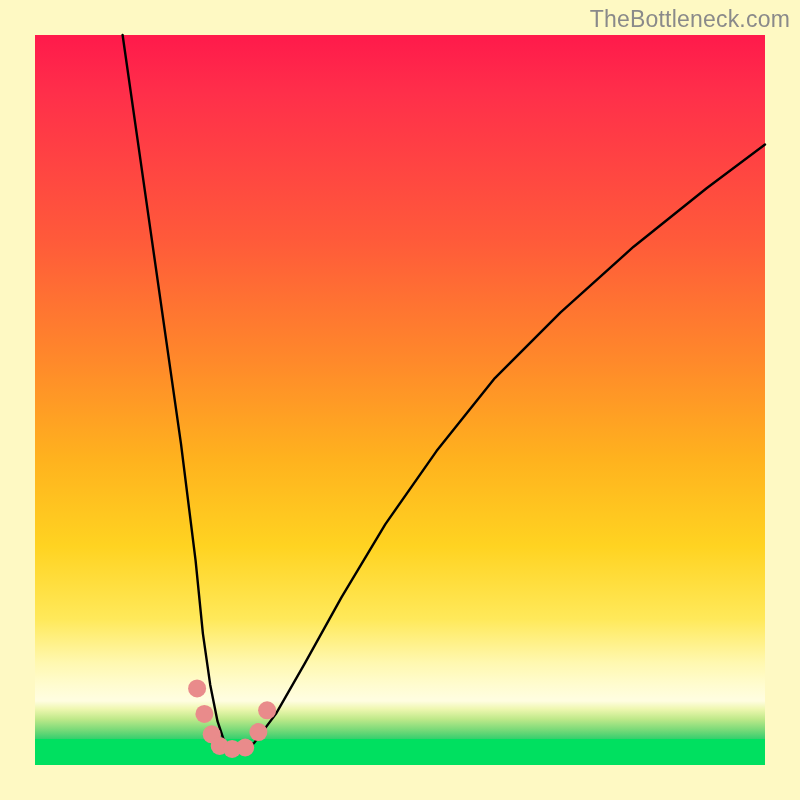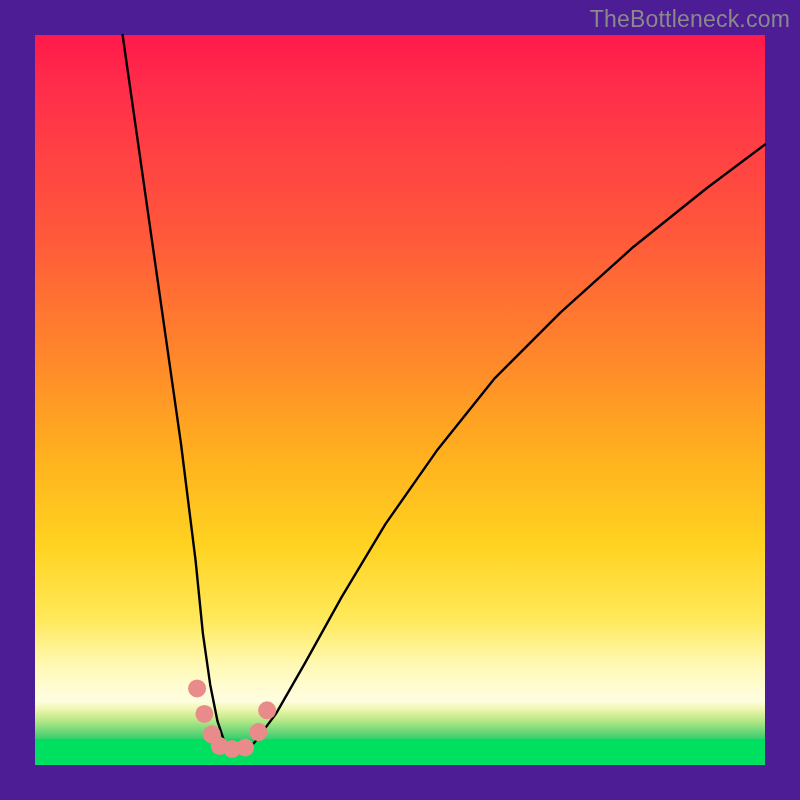--- a/index.html
+++ b/index.html
@@ -10,21 +10,21 @@
     background: #000;
     overflow: hidden;
     font-family: Arial, Helvetica, sans-serif;
   }
   .frame {
     position: absolute;
     left: 0;
     top: 0;
     width: 800px;
     height: 800px;
-    background: #4c1d95;
+    background: #fef9c3;
   }
   .plot {
     position: absolute;
     left: 35px;
     top: 35px;
     width: 730px;
     height: 730px;
     
     background:
       linear-gradient(to bottom,

